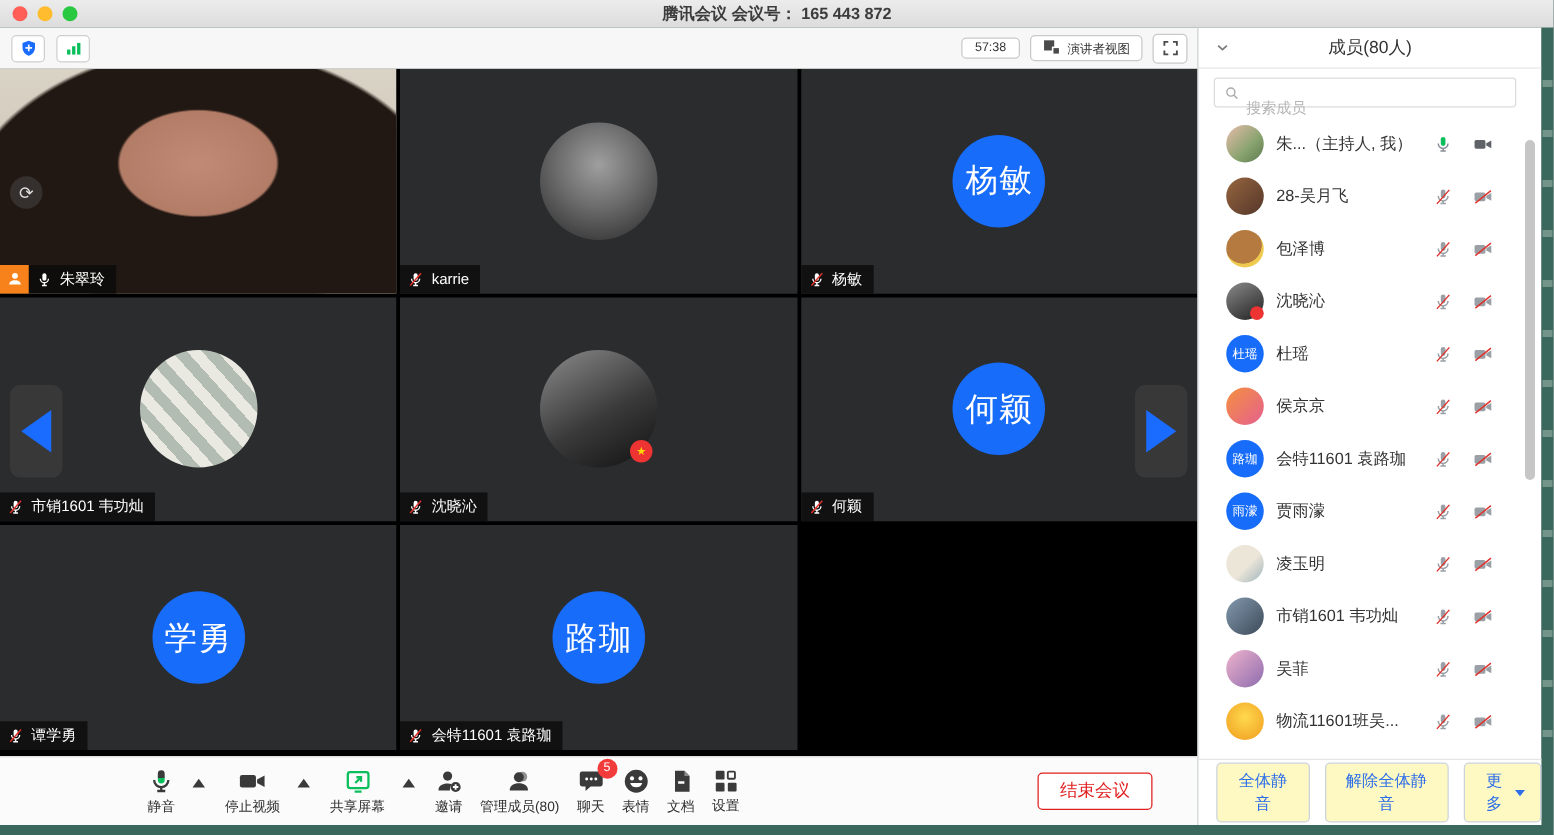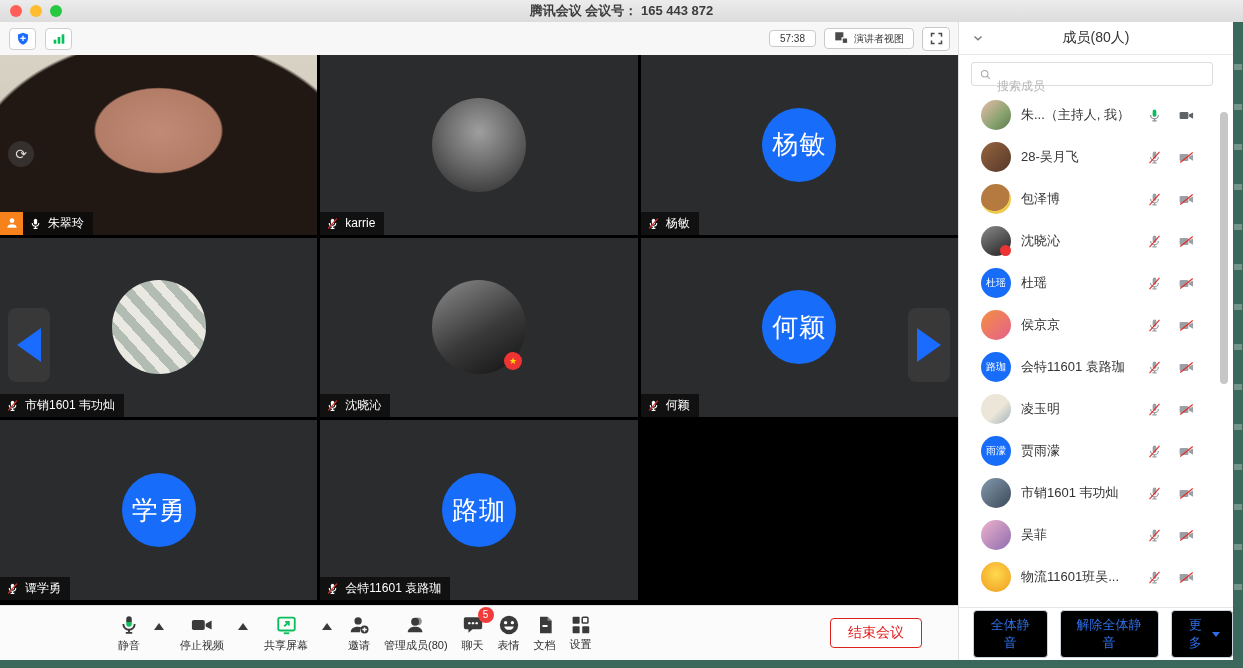--- a/index.html
+++ b/index.html
@@ -92,21 +92,21 @@
   .av4{background:linear-gradient(150deg,#8a8a8a,#222);}
   .av4::after{content:"";position:absolute;right:0;bottom:0;width:11px;height:11px;border-radius:50%;background:#e33;}
   .av6{background:linear-gradient(135deg,#f49040,#e4608e);}
   .av9{background:linear-gradient(135deg,#ece6d8 55%,#9fb3bd 100%);}
   .av10{background:linear-gradient(135deg,#8499ae,#3c4a59);}
   .av11{background:linear-gradient(135deg,#efb3cd,#8d6cae);}
   .av12{background:radial-gradient(circle at 50% 40%,#ffd94e,#ef9c1e);}
   .sb-scroll { position:absolute; right:5px; top:90px; width:8px; height:272px; border-radius:4px; background:#c6c6c6; }
   .sb-footer { position:absolute; left:0; bottom:0; width:100%; height:53px; border-top:1px solid #e6e6e6;
     background:#fff; display:flex; align-items:center; padding-left:14px; gap:12px; }
-  .sb-btn { border:1px solid #ccd3dd; border-radius:4px; background:#000000; color:#2e6fe8;
+  .sb-btn { border:1px solid #ccd3dd; border-radius:4px; background:#fef9c3; color:#2e6fe8;
     font-size:13px; padding:5px 12px; display:flex; align-items:center; gap:5px; }
   .more-tri { width:0;height:0;border-left:4px solid transparent;border-right:4px solid transparent;border-top:5px solid #2e6fe8;}
   
   .speak-tip { position:absolute; left:1128px; top:79px; width:115px; height:30px; background:rgba(54,60,66,.95);
     border-radius:4px 0 0 4px; color:#fff; font-size:12px; display:flex; align-items:center; padding-left:12px; z-index:9; }
   svg { display:block; }
 </style>
 </head>
 <body>
 
@@ -588,44 +588,44 @@
               <svg width="17" height="15" viewBox="0 0 26 24">
                 <rect x="2" y="6.5" width="14" height="11" rx="2" fill="#9aa0a6"></rect>
                 <polygon points="17,10.5 23.5,7 23.5,17 17,13.5" fill="#9aa0a6"></polygon>
                 <path d="M3 20L23 4" stroke="#e0312b" stroke-width="1.8"></path>
               </svg>
             </span>
         </div>
       </div>
 
       <div class="m-row">
+        <div class="m-avatar txt">雨濛</div>
+        <div class="m-name">贾雨濛</div>
+        <div class="m-icons">
+          <span>
+              <svg width="15" height="15" viewBox="0 0 24 24">
+                <rect x="9" y="2.5" width="6" height="11.5" rx="3" fill="#9aa0a6"></rect>
+                <path d="M5.8 11a6.2 6.2 0 0 0 12.4 0" fill="none" stroke="#9aa0a6" stroke-width="2"></path>
+                <path d="M12 17.2v3.3M8.5 20.5h7" stroke="#9aa0a6" stroke-width="2"></path>
+                <path d="M4 21L20 3" stroke="#e0312b" stroke-width="1.8"></path>
+              </svg>
+            </span>
+          <span>
+              <svg width="17" height="15" viewBox="0 0 26 24">
+                <rect x="2" y="6.5" width="14" height="11" rx="2" fill="#9aa0a6"></rect>
+                <polygon points="17,10.5 23.5,7 23.5,17 17,13.5" fill="#9aa0a6"></polygon>
+                <path d="M3 20L23 4" stroke="#e0312b" stroke-width="1.8"></path>
+              </svg>
+            </span>
+        </div>
+      </div>
+
+      <div class="m-row">
         <div class="m-avatar av9"></div>
         <div class="m-name">凌玉明</div>
-        <div class="m-icons">
-          <span>
-              <svg width="15" height="15" viewBox="0 0 24 24">
-                <rect x="9" y="2.5" width="6" height="11.5" rx="3" fill="#9aa0a6"></rect>
-                <path d="M5.8 11a6.2 6.2 0 0 0 12.4 0" fill="none" stroke="#9aa0a6" stroke-width="2"></path>
-                <path d="M12 17.2v3.3M8.5 20.5h7" stroke="#9aa0a6" stroke-width="2"></path>
-                <path d="M4 21L20 3" stroke="#e0312b" stroke-width="1.8"></path>
-              </svg>
-            </span>
-          <span>
-              <svg width="17" height="15" viewBox="0 0 26 24">
-                <rect x="2" y="6.5" width="14" height="11" rx="2" fill="#9aa0a6"></rect>
-                <polygon points="17,10.5 23.5,7 23.5,17 17,13.5" fill="#9aa0a6"></polygon>
-                <path d="M3 20L23 4" stroke="#e0312b" stroke-width="1.8"></path>
-              </svg>
-            </span>
-        </div>
-      </div>
-
-      <div class="m-row">
-        <div class="m-avatar txt">雨濛</div>
-        <div class="m-name">贾雨濛</div>
         <div class="m-icons">
           <span>
               <svg width="15" height="15" viewBox="0 0 24 24">
                 <rect x="9" y="2.5" width="6" height="11.5" rx="3" fill="#9aa0a6"></rect>
                 <path d="M5.8 11a6.2 6.2 0 0 0 12.4 0" fill="none" stroke="#9aa0a6" stroke-width="2"></path>
                 <path d="M12 17.2v3.3M8.5 20.5h7" stroke="#9aa0a6" stroke-width="2"></path>
                 <path d="M4 21L20 3" stroke="#e0312b" stroke-width="1.8"></path>
               </svg>
             </span>
           <span>

